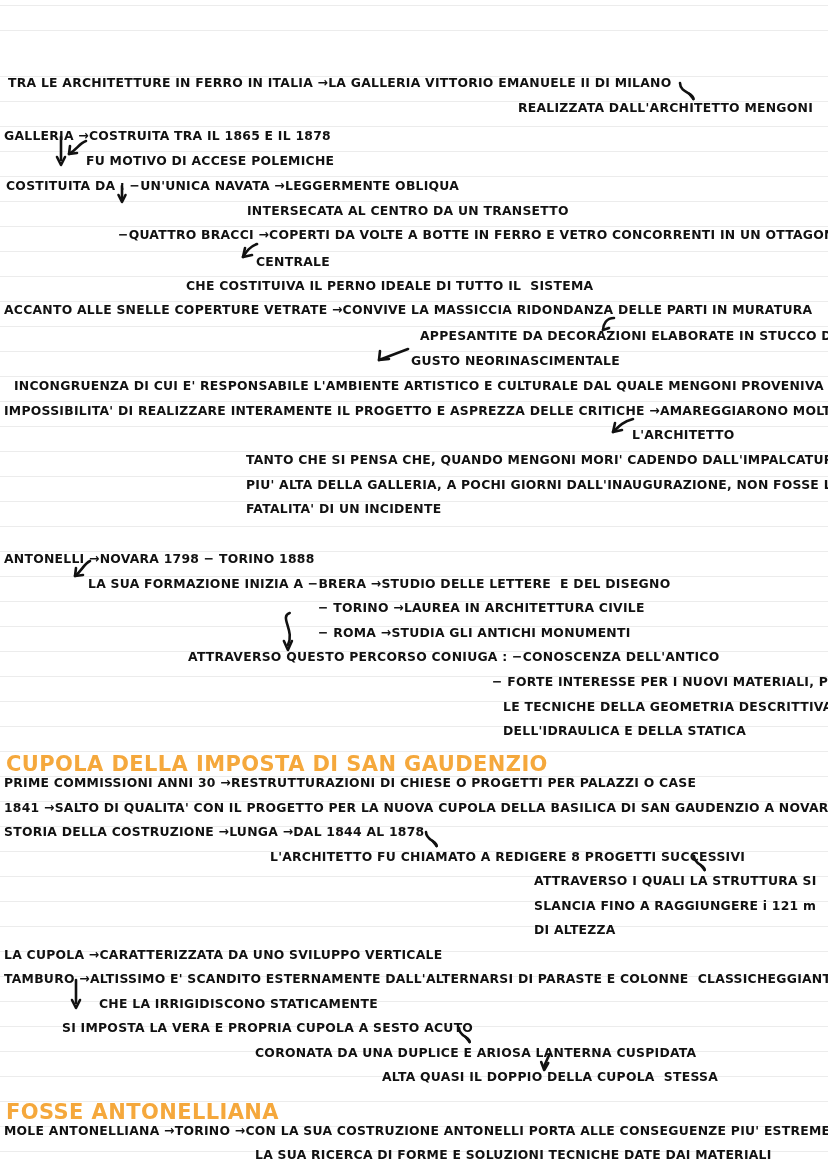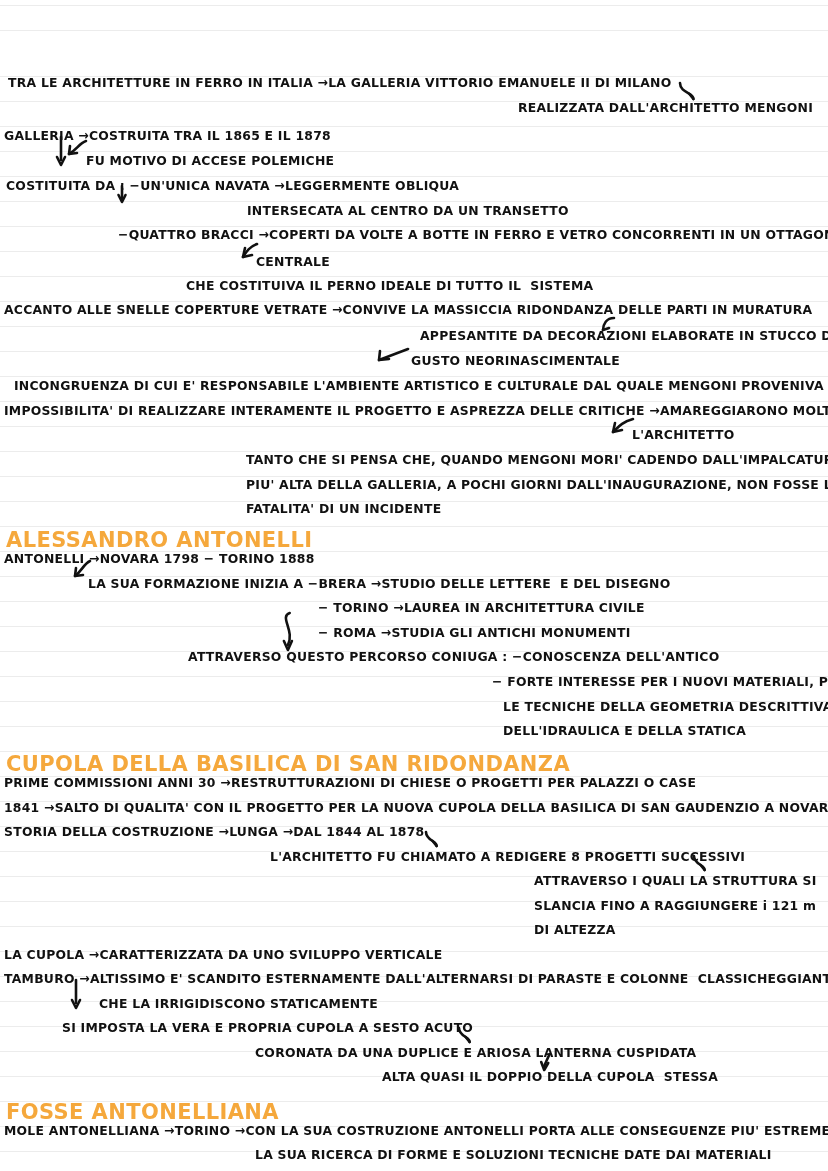--- a/index.html
+++ b/index.html
@@ -87,30 +87,29 @@
       <div class="ln" style="left: 186px; top: 280px;">CHE COSTITUIVA IL PERNO IDEALE DI TUTTO IL  SISTEMA</div>
       <div class="ln" style="left: 4px; top: 304px;">ACCANTO ALLE SNELLE COPERTURE VETRATE →CONVIVE LA MASSICCIA RIDONDANZA DELLE PARTI IN MURATURA</div>
       <div class="ln" style="left: 420px; top: 330px;">APPESANTITE DA DECORAZIONI ELABORATE IN STUCCO DI</div>
       <div class="ln" style="left: 411px; top: 355px;">GUSTO NEORINASCIMENTALE</div>
       <div class="ln" style="left: 14px; top: 380px;">INCONGRUENZA DI CUI E' RESPONSABILE L'AMBIENTE ARTISTICO E CULTURALE DAL QUALE MENGONI PROVENIVA</div>
       <div class="ln" style="left: 4px; top: 405px;">IMPOSSIBILITA' DI REALIZZARE INTERAMENTE IL PROGETTO E ASPREZZA DELLE CRITICHE →AMAREGGIARONO MOLTO</div>
       <div class="ln" style="left: 632px; top: 429px;">L'ARCHITETTO</div>
       <div class="ln" style="left: 246px; top: 454px;">TANTO CHE SI PENSA CHE, QUANDO MENGONI MORI' CADENDO DALL'IMPALCATURA</div>
       <div class="ln" style="left: 246px; top: 479px;">PIU' ALTA DELLA GALLERIA, A POCHI GIORNI DALL'INAUGURAZIONE, NON FOSSE LA</div>
       <div class="ln" style="left: 246px; top: 503px;">FATALITA' DI UN INCIDENTE</div>
-      <div class="hd" style="left: 6px; top: 530px;">ALESSANDRO ANTONELLI</div>
       <div class="ln" style="left: 4px; top: 553px;">ANTONELLI →NOVARA 1798 − TORINO 1888</div>
       <div class="ln" style="left: 88px; top: 578px;">LA SUA FORMAZIONE INIZIA A −BRERA →STUDIO DELLE LETTERE  E DEL DISEGNO</div>
       <div class="ln" style="left: 318px; top: 602px;">− TORINO →LAUREA IN ARCHITETTURA CIVILE</div>
       <div class="ln" style="left: 318px; top: 627px;">− ROMA →STUDIA GLI ANTICHI MONUMENTI</div>
       <div class="ln" style="left: 188px; top: 651px;">ATTRAVERSO QUESTO PERCORSO CONIUGA : −CONOSCENZA DELL'ANTICO</div>
       <div class="ln" style="left: 492px; top: 676px;">− FORTE INTERESSE PER I NUOVI MATERIALI, PER</div>
       <div class="ln" style="left: 503px; top: 701px;">LE TECNICHE DELLA GEOMETRIA DESCRITTIVA,</div>
       <div class="ln" style="left: 503px; top: 725px;">DELL'IDRAULICA E DELLA STATICA</div>
-      <div class="hd" style="left: 6px; top: 754px;">CUPOLA DELLA BASILICA DI SAN RIDONDANZA</div>
+      <div class="hd" style="left: 6px; top: 754px;">CUPOLA DELLA IMPOSTA DI SAN GAUDENZIO</div>
       <div class="ln" style="left: 4px; top: 777px;">PRIME COMMISSIONI ANNI 30 →RESTRUTTURAZIONI DI CHIESE O PROGETTI PER PALAZZI O CASE</div>
       <div class="ln" style="left: 4px; top: 802px;">1841 →SALTO DI QUALITA' CON IL PROGETTO PER LA NUOVA CUPOLA DELLA BASILICA DI SAN GAUDENZIO A NOVARA</div>
       <div class="ln" style="left: 4px; top: 826px;">STORIA DELLA COSTRUZIONE →LUNGA →DAL 1844 AL 1878</div>
       <div class="ln" style="left: 270px; top: 851px;">L'ARCHITETTO FU CHIAMATO A REDIGERE 8 PROGETTI SUCCESSIVI</div>
       <div class="ln" style="left: 534px; top: 875px;">ATTRAVERSO I QUALI LA STRUTTURA SI</div>
       <div class="ln" style="left: 534px; top: 900px;">SLANCIA FINO A RAGGIUNGERE i 121 m</div>
       <div class="ln" style="left: 534px; top: 924px;">DI ALTEZZA</div>
       <div class="ln" style="left: 4px; top: 949px;">LA CUPOLA →CARATTERIZZATA DA UNO SVILUPPO VERTICALE</div>
       <div class="ln" style="left: 4px; top: 973px;">TAMBURO →ALTISSIMO E' SCANDITO ESTERNAMENTE DALL'ALTERNARSI DI PARASTE E COLONNE  CLASSICHEGGIANTI</div>
       <div class="ln" style="left: 99px; top: 998px;">CHE LA IRRIGIDISCONO STATICAMENTE</div>

